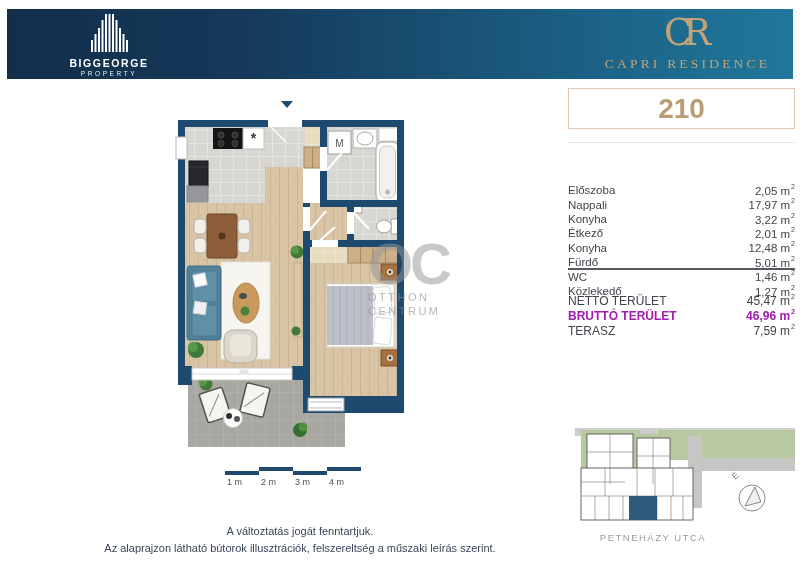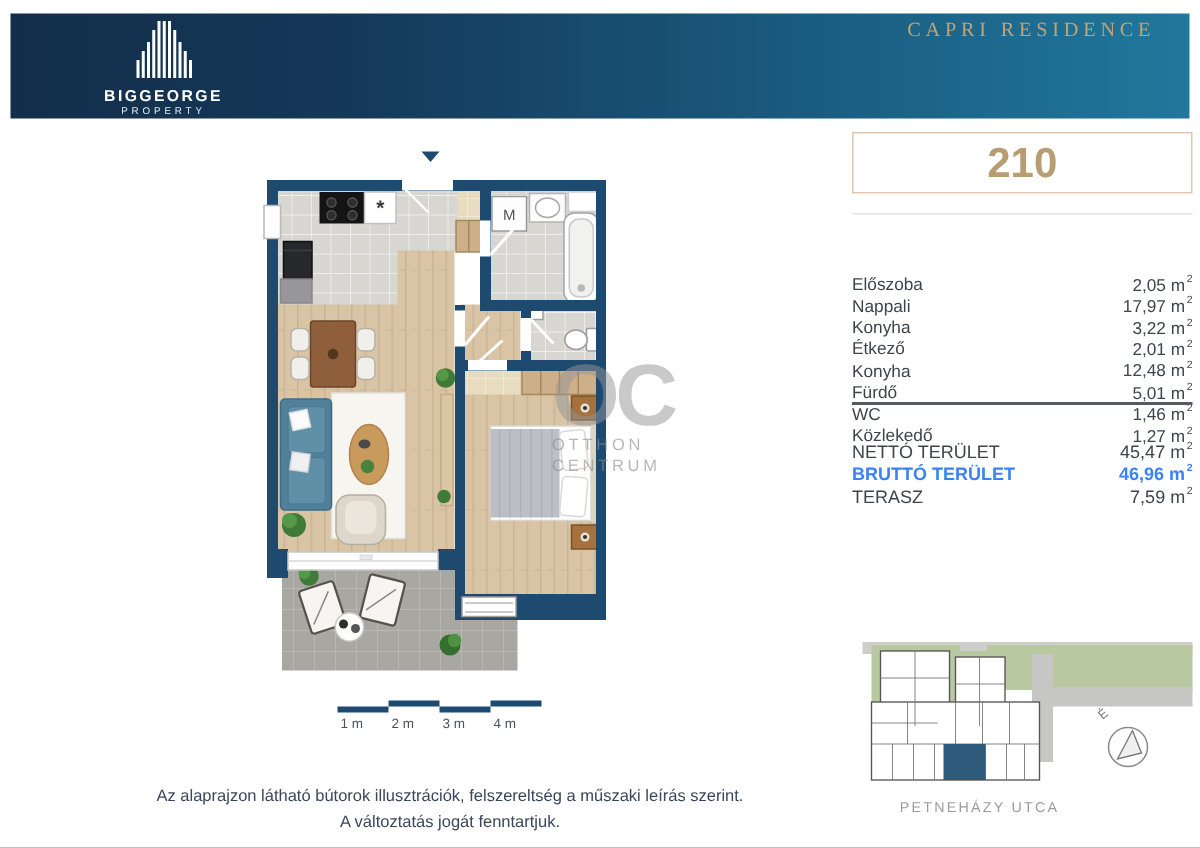--- a/index.html
+++ b/index.html
@@ -29,21 +29,21 @@
   }
   .sep-light{left:568px;top:142px;width:227px;height:1px;background:#e4e4e4;}
   .roomlist{left:568px;top:147px;width:227px;margin-top:36px;}
   .arow{display:flex;justify-content:space-between;height:14.4px;align-items:center;
         font-size:11.5px;color:#3f444b;}
   .arow .aval{white-space:nowrap;}
   .arow sup{font-size:7px;position:relative;top:-1px;margin-left:1px;}
   .sep-dark{left:568px;top:268px;width:227px;height:2px;background:#565a60;}
   .totlist{left:568px;top:294px;width:227px;}
   .totlist .arow{height:14.8px;font-size:12px;text-align:right;}
-  .arow.bold{font-weight:bold;color:#3b82f6;}
+  .arow.bold{font-weight:bold;color:#a21caf;}
 
   
   .wm{left:368px;top:236px;width:95px;pointer-events:none;}
   .wm-oc{font-size:58px;font-weight:bold;line-height:0.95;letter-spacing:-3px;color:rgba(148,148,148,0.5);}
   .wm-word{font-size:11px;letter-spacing:2.5px;color:rgba(140,140,140,0.62);line-height:1.25;}
 
   
   .scalebar{left:225px;top:466px;width:140px;height:24px;}
   .seg{position:absolute;width:34px;height:4px;background:#1e4a70;}
   .seglabel{position:absolute;top:11px;font-size:9px;color:#4d525a;}
@@ -73,20 +73,21 @@
           <rect x="71.5" y="8" width="2" height="32"></rect>
           <rect x="75" y="16" width="2" height="24"></rect>
           <rect x="78.5" y="22" width="2" height="18"></rect>
           <rect x="82" y="28" width="2" height="12"></rect>
         </g>
       </svg>
       <div class="bg-name">BIGGEORGE</div>
       <div class="bg-sub">PROPERTY</div>
     </div>
     <div class="abs cr-logo">
+      <div class="cr-mono">CR</div>
       <div class="cr-name">CAPRI RESIDENCE</div>
     </div>
   </div>
 
   <div class="abs unitbox">
     <span>210</span>
   </div>
   <div class="abs sep-light"></div>
   <div class="abs roomlist">
       <div class="arow">
@@ -326,22 +327,22 @@
       <div class="seglabel" style="left: 2px;">1 m</div>
       <div class="seg" style="left: 34px; top: 1px;"></div>
       <div class="seglabel" style="left: 36px;">2 m</div>
       <div class="seg" style="left: 68px; top: 5px;"></div>
       <div class="seglabel" style="left: 70px;">3 m</div>
       <div class="seg" style="left: 102px; top: 1px;"></div>
       <div class="seglabel" style="left: 104px;">4 m</div>
     </div>
 
   <div class="abs disclaimer">
+    <div>A változtatás jogát fenntartjuk.</div>
     <div>Az alaprajzon látható bútorok illusztrációk, felszereltség a műszaki leírás szerint.</div>
-    <div>A változtatás jogát fenntartjuk.</div>
   </div>
 
   <svg class="abs" style="left:565px;top:408px;" width="235" height="155" viewBox="0 0 235 155">
     <g>
       <rect x="10" y="20" width="220" height="8" fill="#cdcdcb"></rect>
       <rect x="16" y="22" width="59" height="43" fill="#b8c9a2"></rect>
       <rect x="75" y="26" width="20" height="36" fill="#b8c9a2"></rect>
       <rect x="93" y="22" width="137" height="30" fill="#b8c9a2"></rect>
       <rect x="130" y="50" width="100" height="13" fill="#c6c6c4"></rect>
       <rect x="123" y="28" width="14" height="72" fill="#c6c6c4"></rect>

